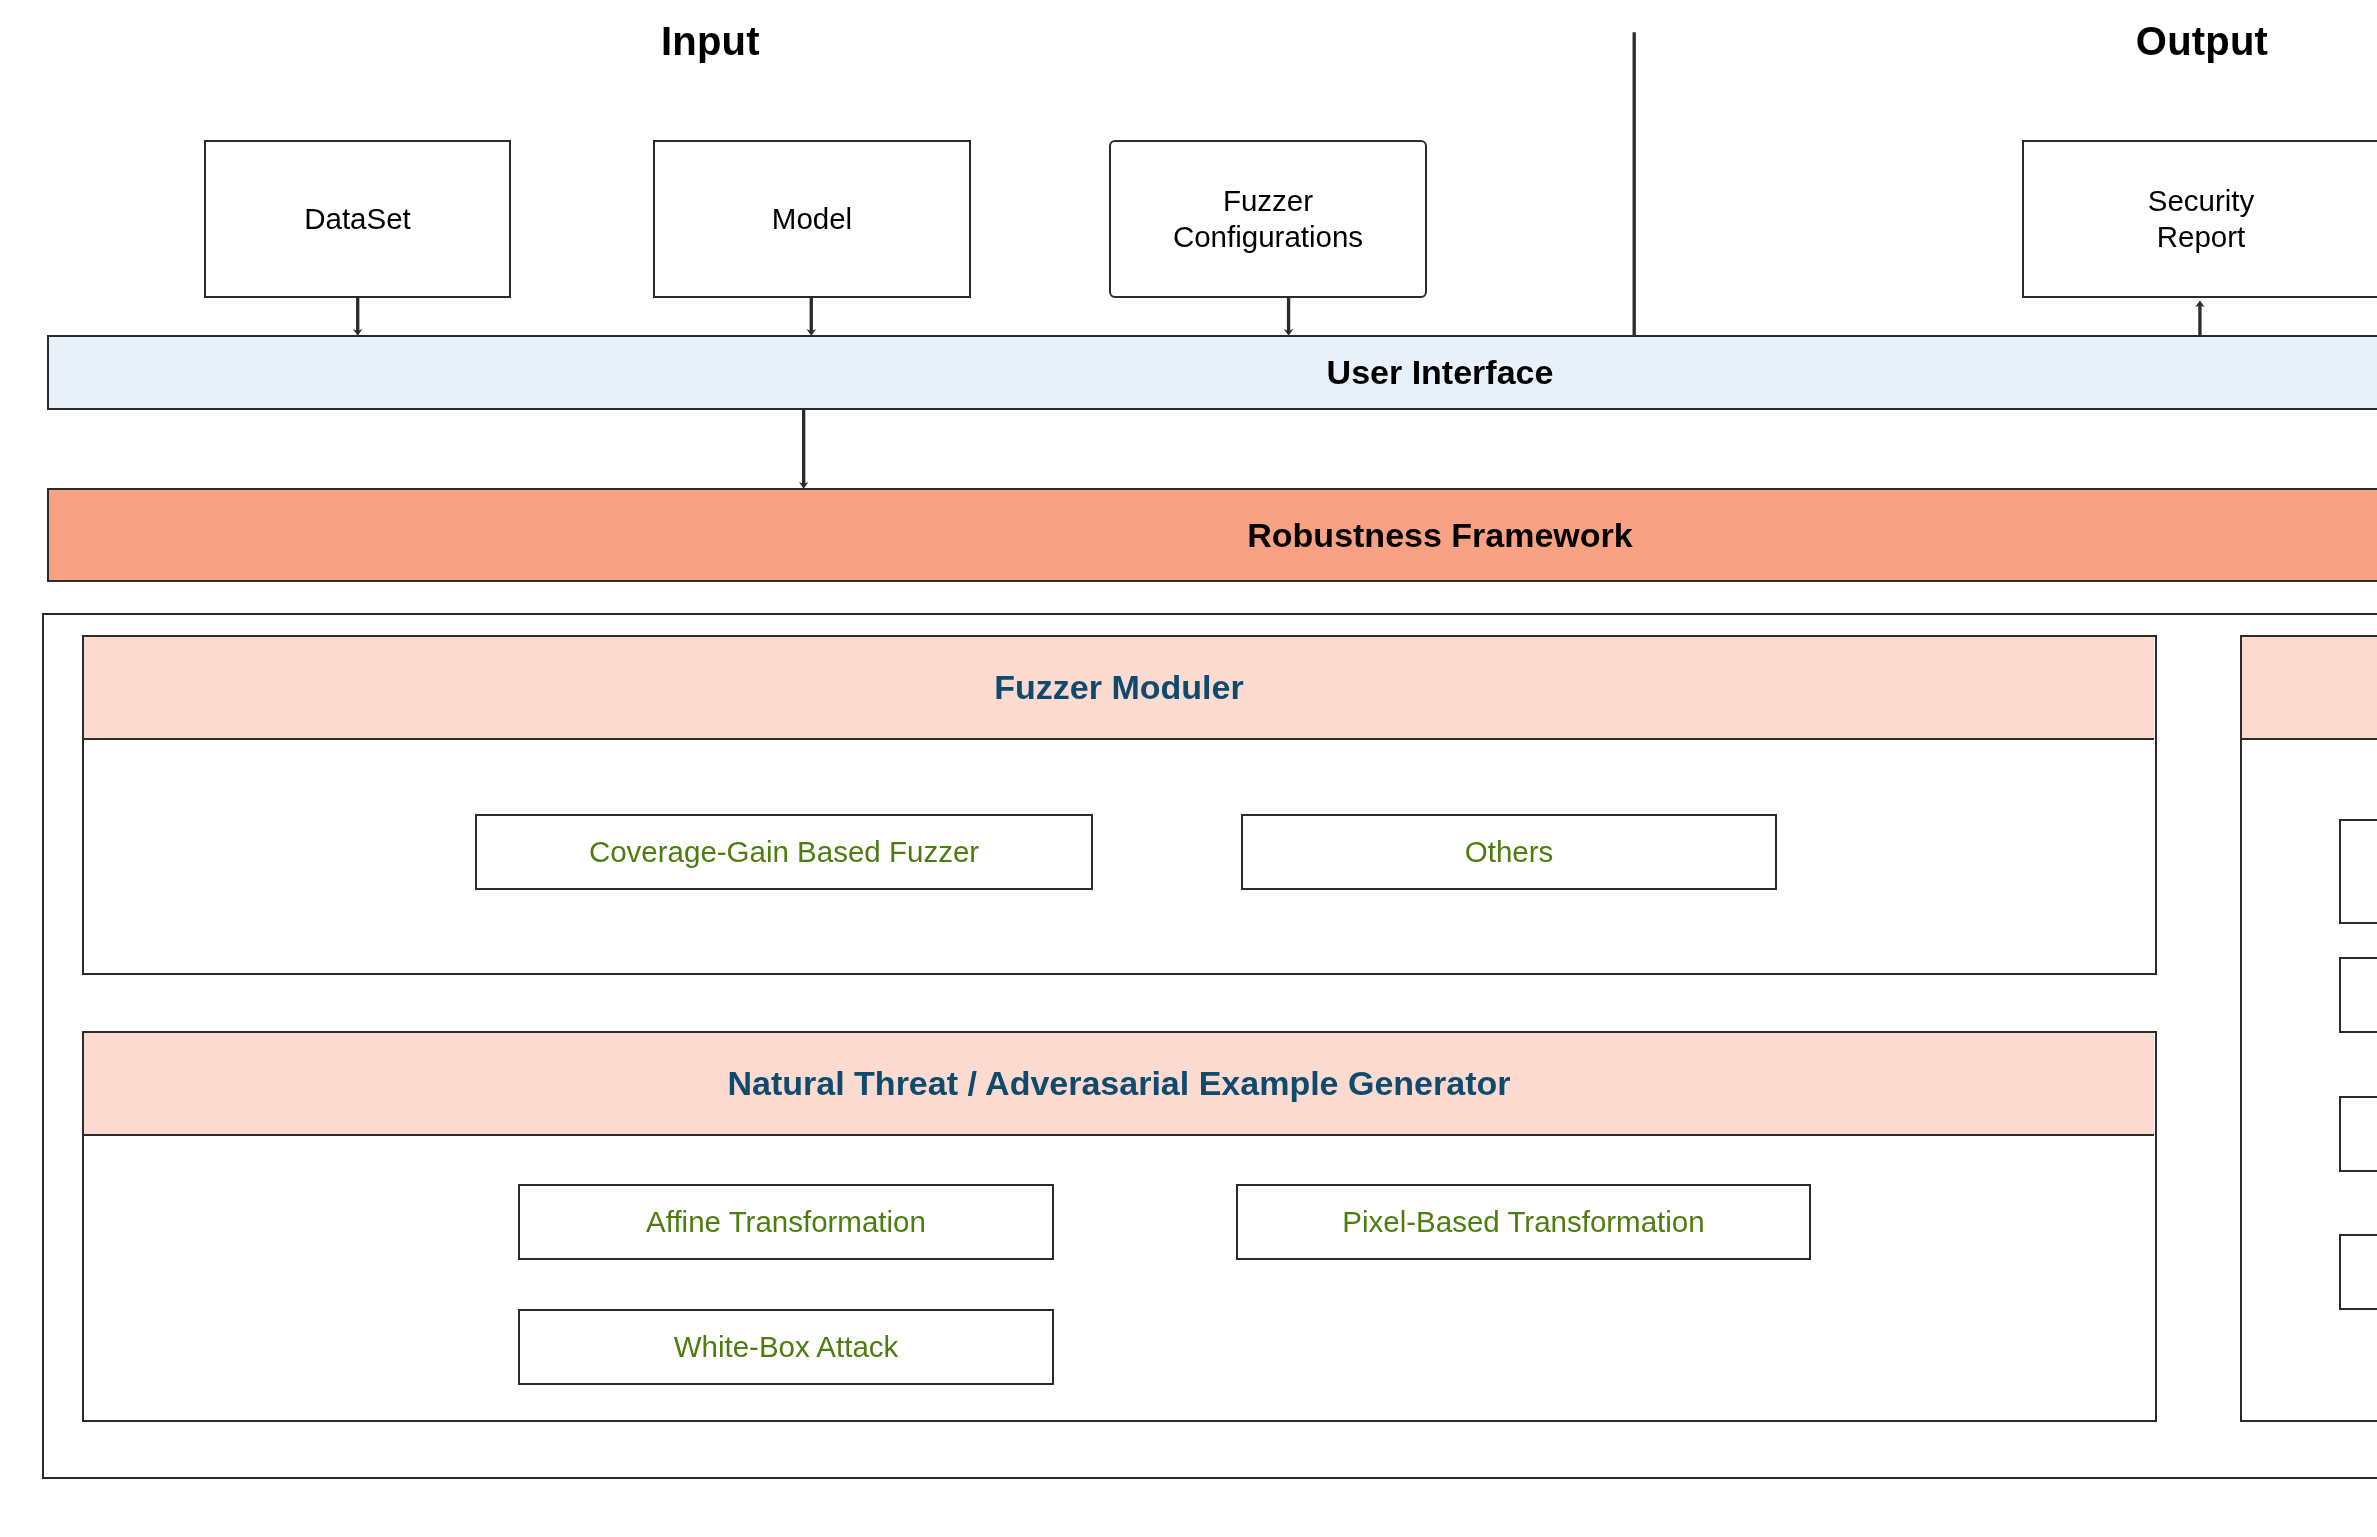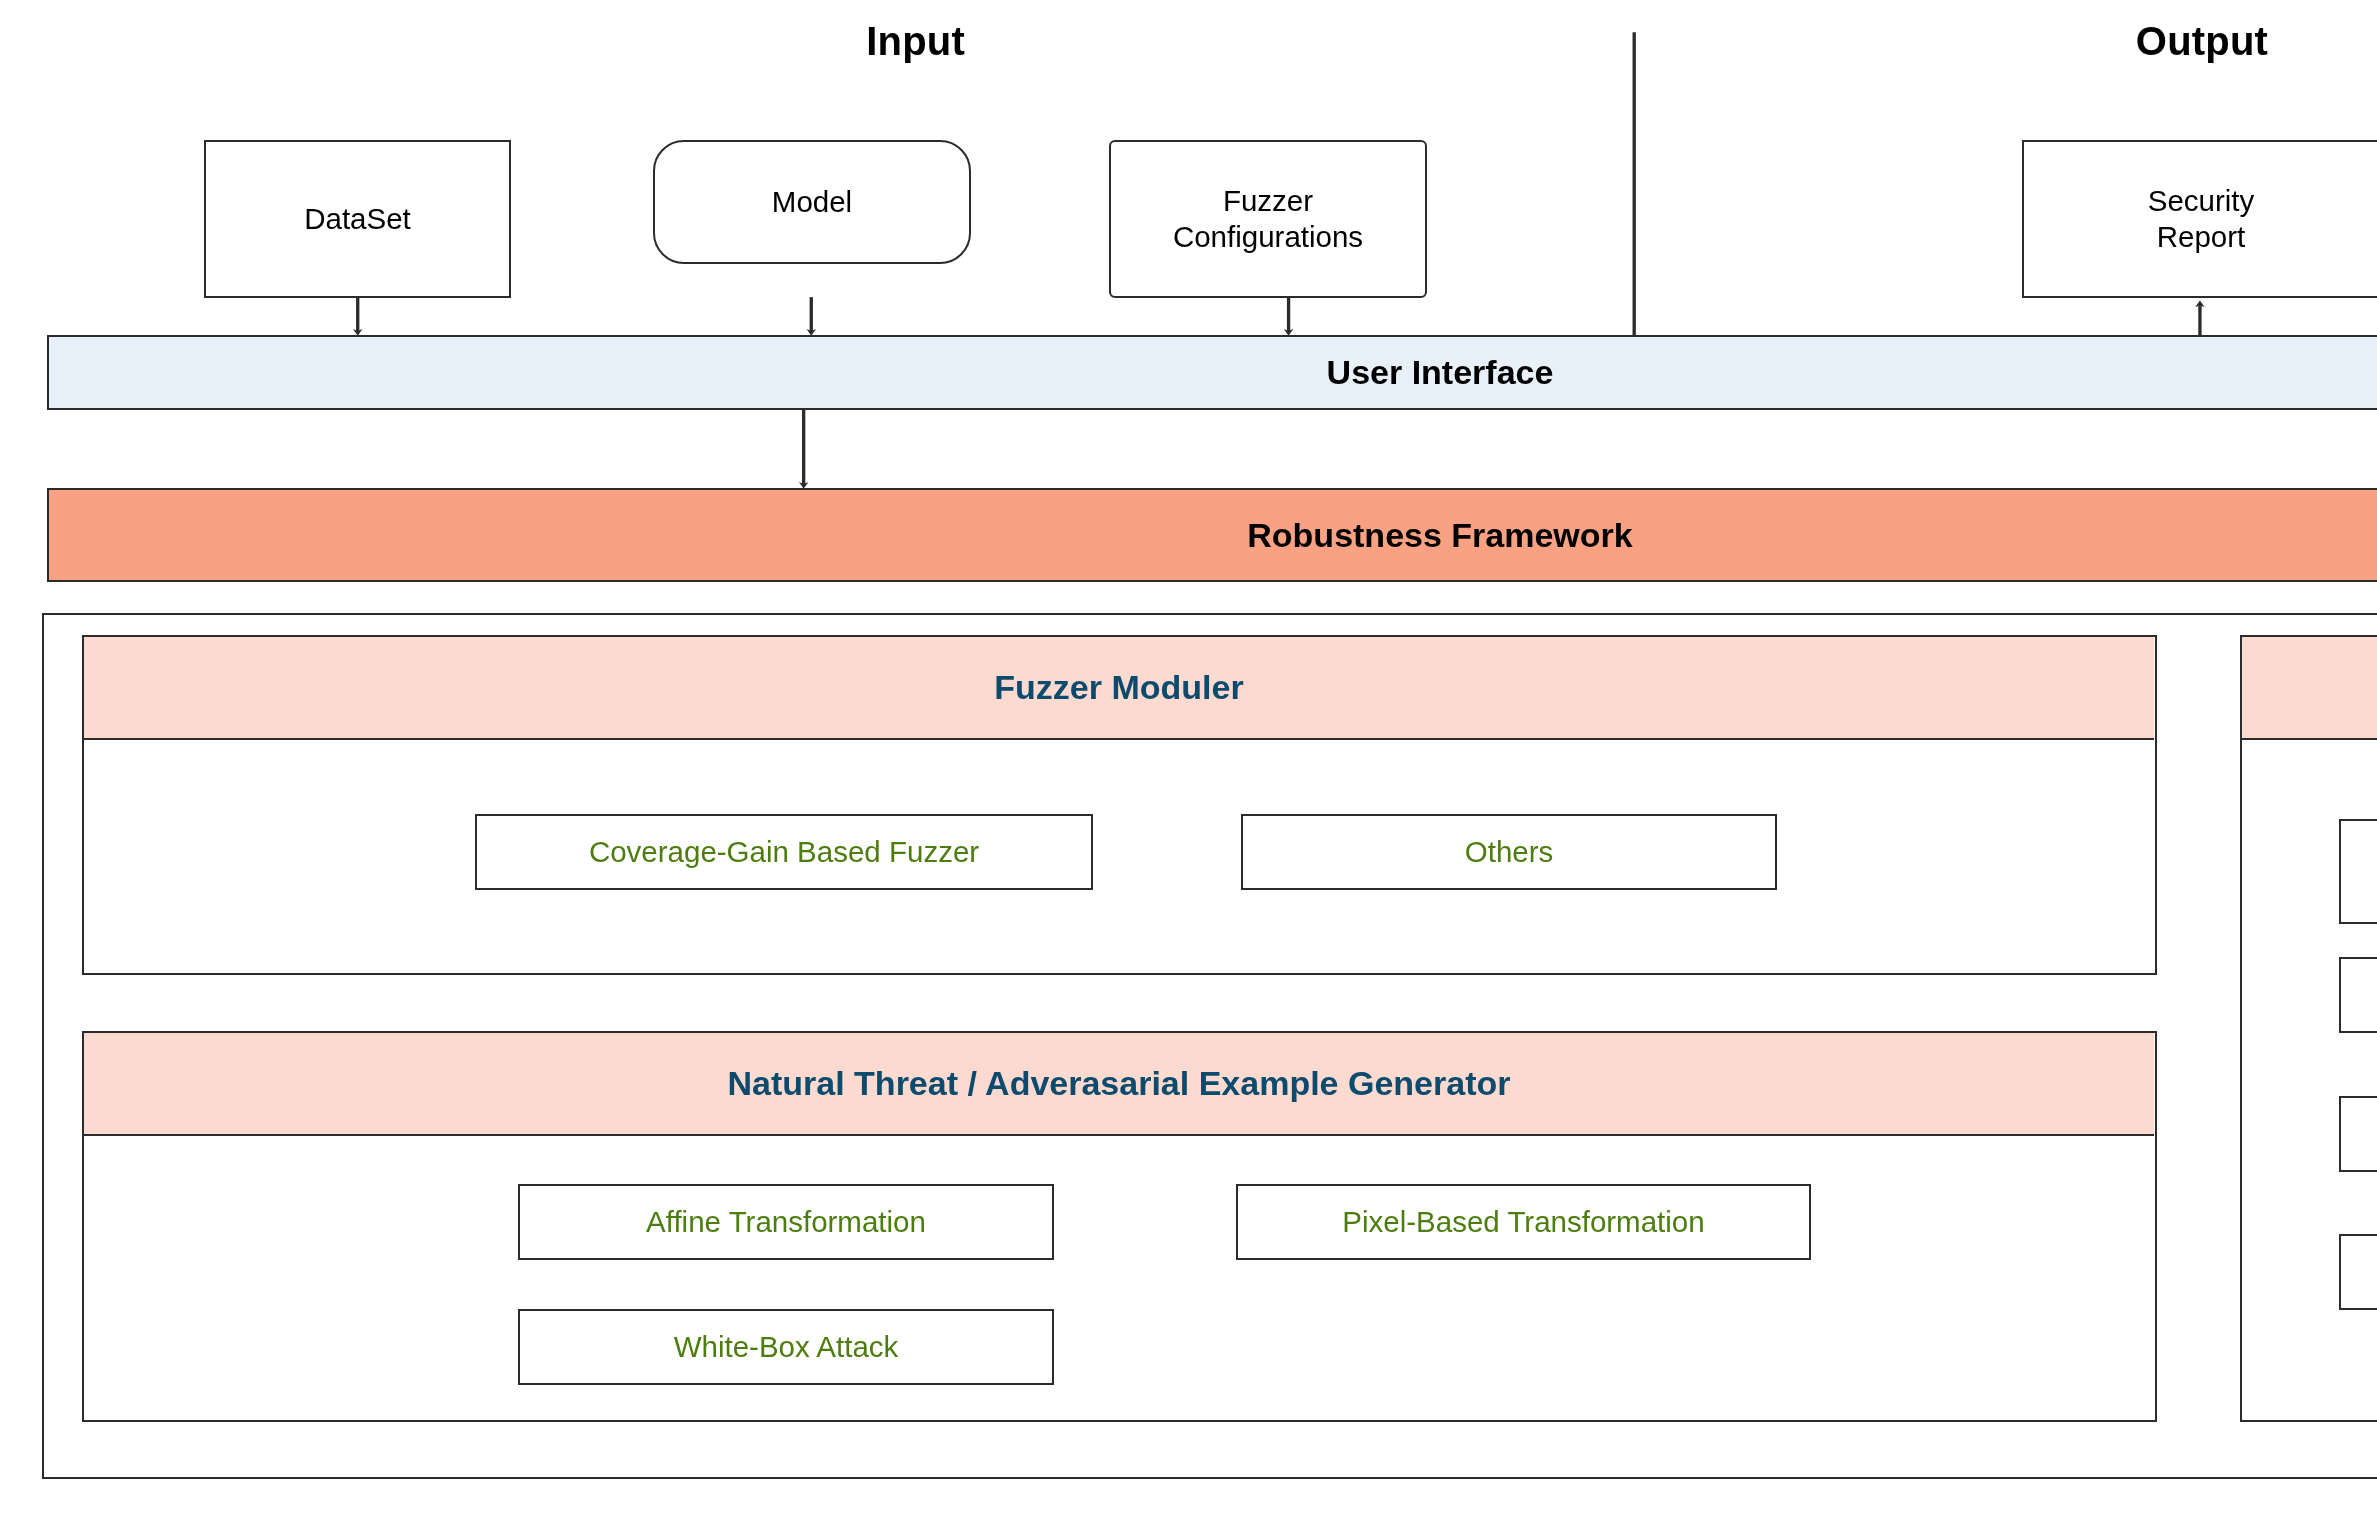--- a/index.html
+++ b/index.html
@@ -89,29 +89,29 @@
 
     <line x1="1690" y1="862" x2="1690" y2="1020" stroke="#2b2b2b" stroke-width="7" marker-end="url(#arrowDown)"></line>
 
     <line x1="5337" y1="1026" x2="5337" y2="866" stroke="#2b2b2b" stroke-width="7" marker-end="url(#arrowUp)"></line>
 
     <line x1="2358" y1="2168" x2="2358" y2="2046" stroke="#2b2b2b" stroke-width="7" marker-end="url(#arrowUp)"></line>
 
     <line x1="4536" y1="1803" x2="4705" y2="1803" stroke="#2b2b2b" stroke-width="7" marker-end="url(#arrowRight)"></line>
   </svg>
 
-  <div class="section-title" style="left:661px;top:19px;width:304px;text-align:right;position:absolute;">Input</div>
+  <div class="section-title" style="left:661px;top:19px;width:304px;text-align:left;position:absolute;">Input</div>
 
   <div class="section-title" style="left:2045px;top:19px;width:314px;text-align:center;position:absolute;">Output</div>
 
   <div class="node io-box" style="left:204px;top:140px;width:307px;height:158px;">
     <span class="cell-label">DataSet</span>
   </div>
 
-  <div class="node io-box" style="left:653px;top:140px;width:318px;height:124px;border-radius:31px;">
+  <div class="node io-box" style="left:653px;top:140px;width:318px;height:158px;">
     <span class="cell-label">Model</span>
   </div>
 
   <div class="node io-box" style="left:1109px;top:140px;width:318px;height:158px;border-radius:6px;">
     <span class="cell-label">Fuzzer
 Configurations</span>
   </div>
 
   <div class="node io-box" style="left:2022px;top:140px;width:358px;height:158px;">
     <span class="cell-label">Security

